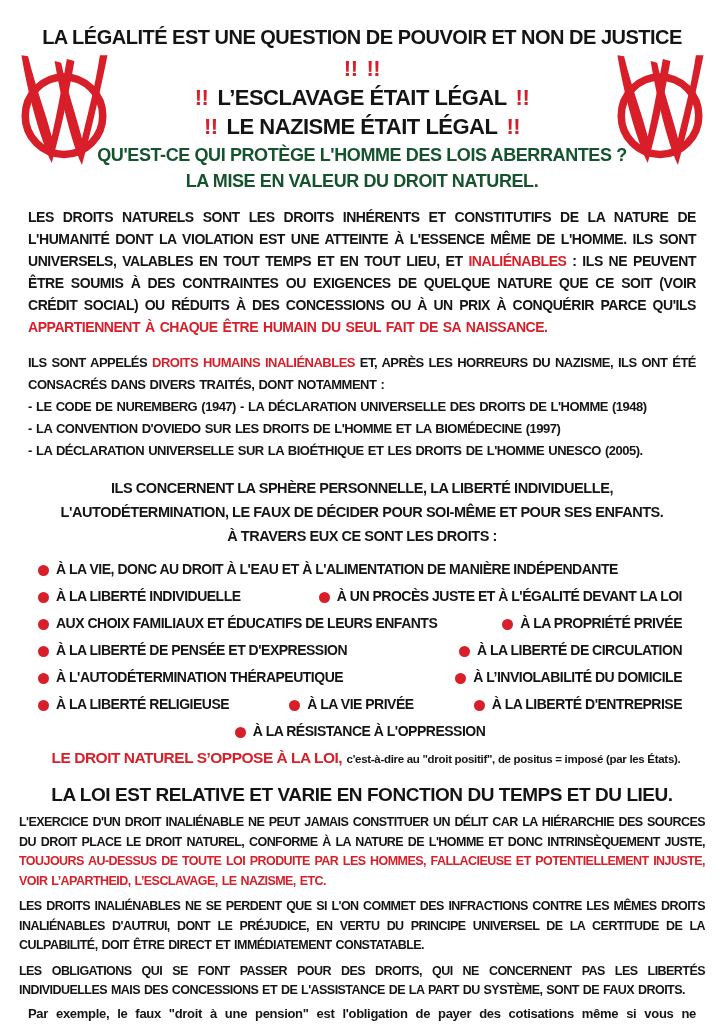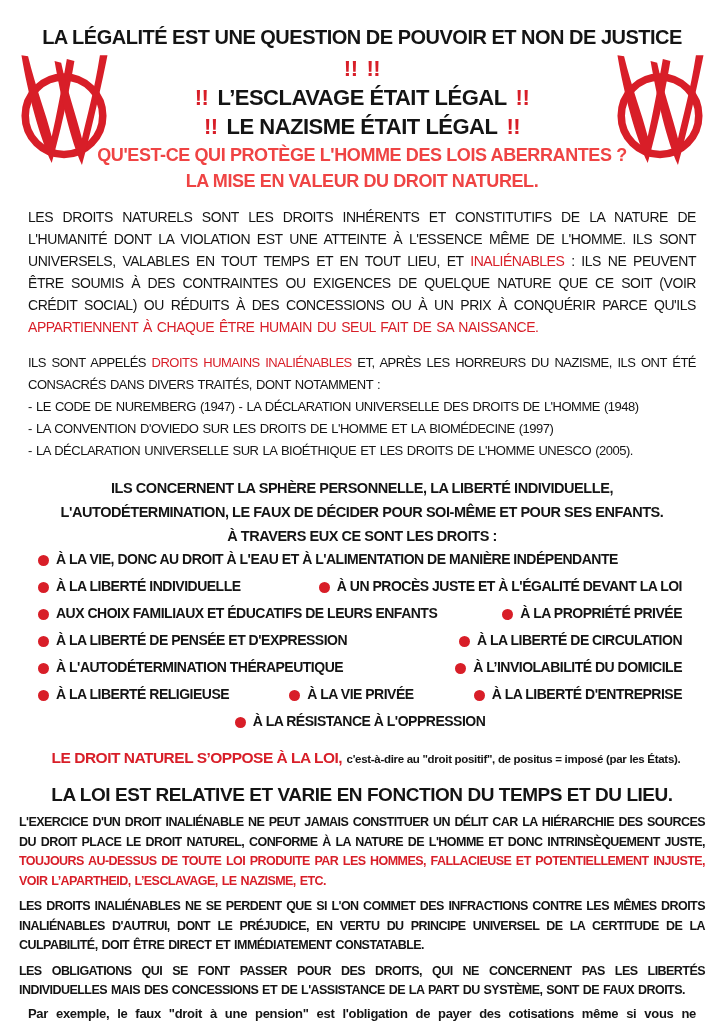--- a/index.html
+++ b/index.html
@@ -16,43 +16,43 @@
   .title{
     margin:25px 18px 5px;font-size:20px;line-height:24px;font-weight:bold;
     text-align:center;letter-spacing:-0.5px;white-space:nowrap;
   }
   .bang{
     display:flex;justify-content:center;gap:9px;
     font-size:22px;line-height:29px;font-weight:bold;letter-spacing:-0.5px;
   }
   .headline-red{
     text-align:center;font-size:18px;line-height:24px;font-weight:bold;
-    color:#ef4444;letter-spacing:-0.4px;white-space:nowrap;margin-top:2px;
+    color:#14532d;letter-spacing:-0.4px;white-space:nowrap;margin-top:2px;
   }
   
   .para{
-    margin:14px 28px;text-align:justify;font-weight:normal;
+    margin:14px 28px;text-align:justify;font-weight:bold;
   }
   .intro{
     margin-top:13px;font-size:14px;line-height:22px;
     letter-spacing:-0.45px;word-spacing:1.5px;
   }
   .treaties{
     margin-top:13px;font-size:13px;line-height:22px;
     letter-spacing:-0.5px;word-spacing:1px;
   }
   .treaty-item{display:block;white-space:nowrap;text-align:left;}
   .scope{
     text-align:center;font-size:14.5px;line-height:24px;font-weight:bold;
     letter-spacing:-0.45px;margin:8px 20px 0;
   }
   
   .rights{margin-top:3px;}
   .rights-line{
-    display:flex;align-items:flex-start;height:26px;margin:1px 42px 0 38px;
+    display:flex;align-items:flex-end;height:26px;margin:1px 42px 0 38px;
   }
   .rl-between{justify-content:space-between;gap:20px;}
   .rl-start{justify-content:flex-start;}
   .rl-center{justify-content:center;}
   .right-item{
     display:inline-flex;align-items:center;gap:7px;
     font-size:14px;font-weight:bold;letter-spacing:-0.5px;white-space:nowrap;
   }
   .dot{
     width:11px;height:11px;border-radius:50%;background:#d81e28;

